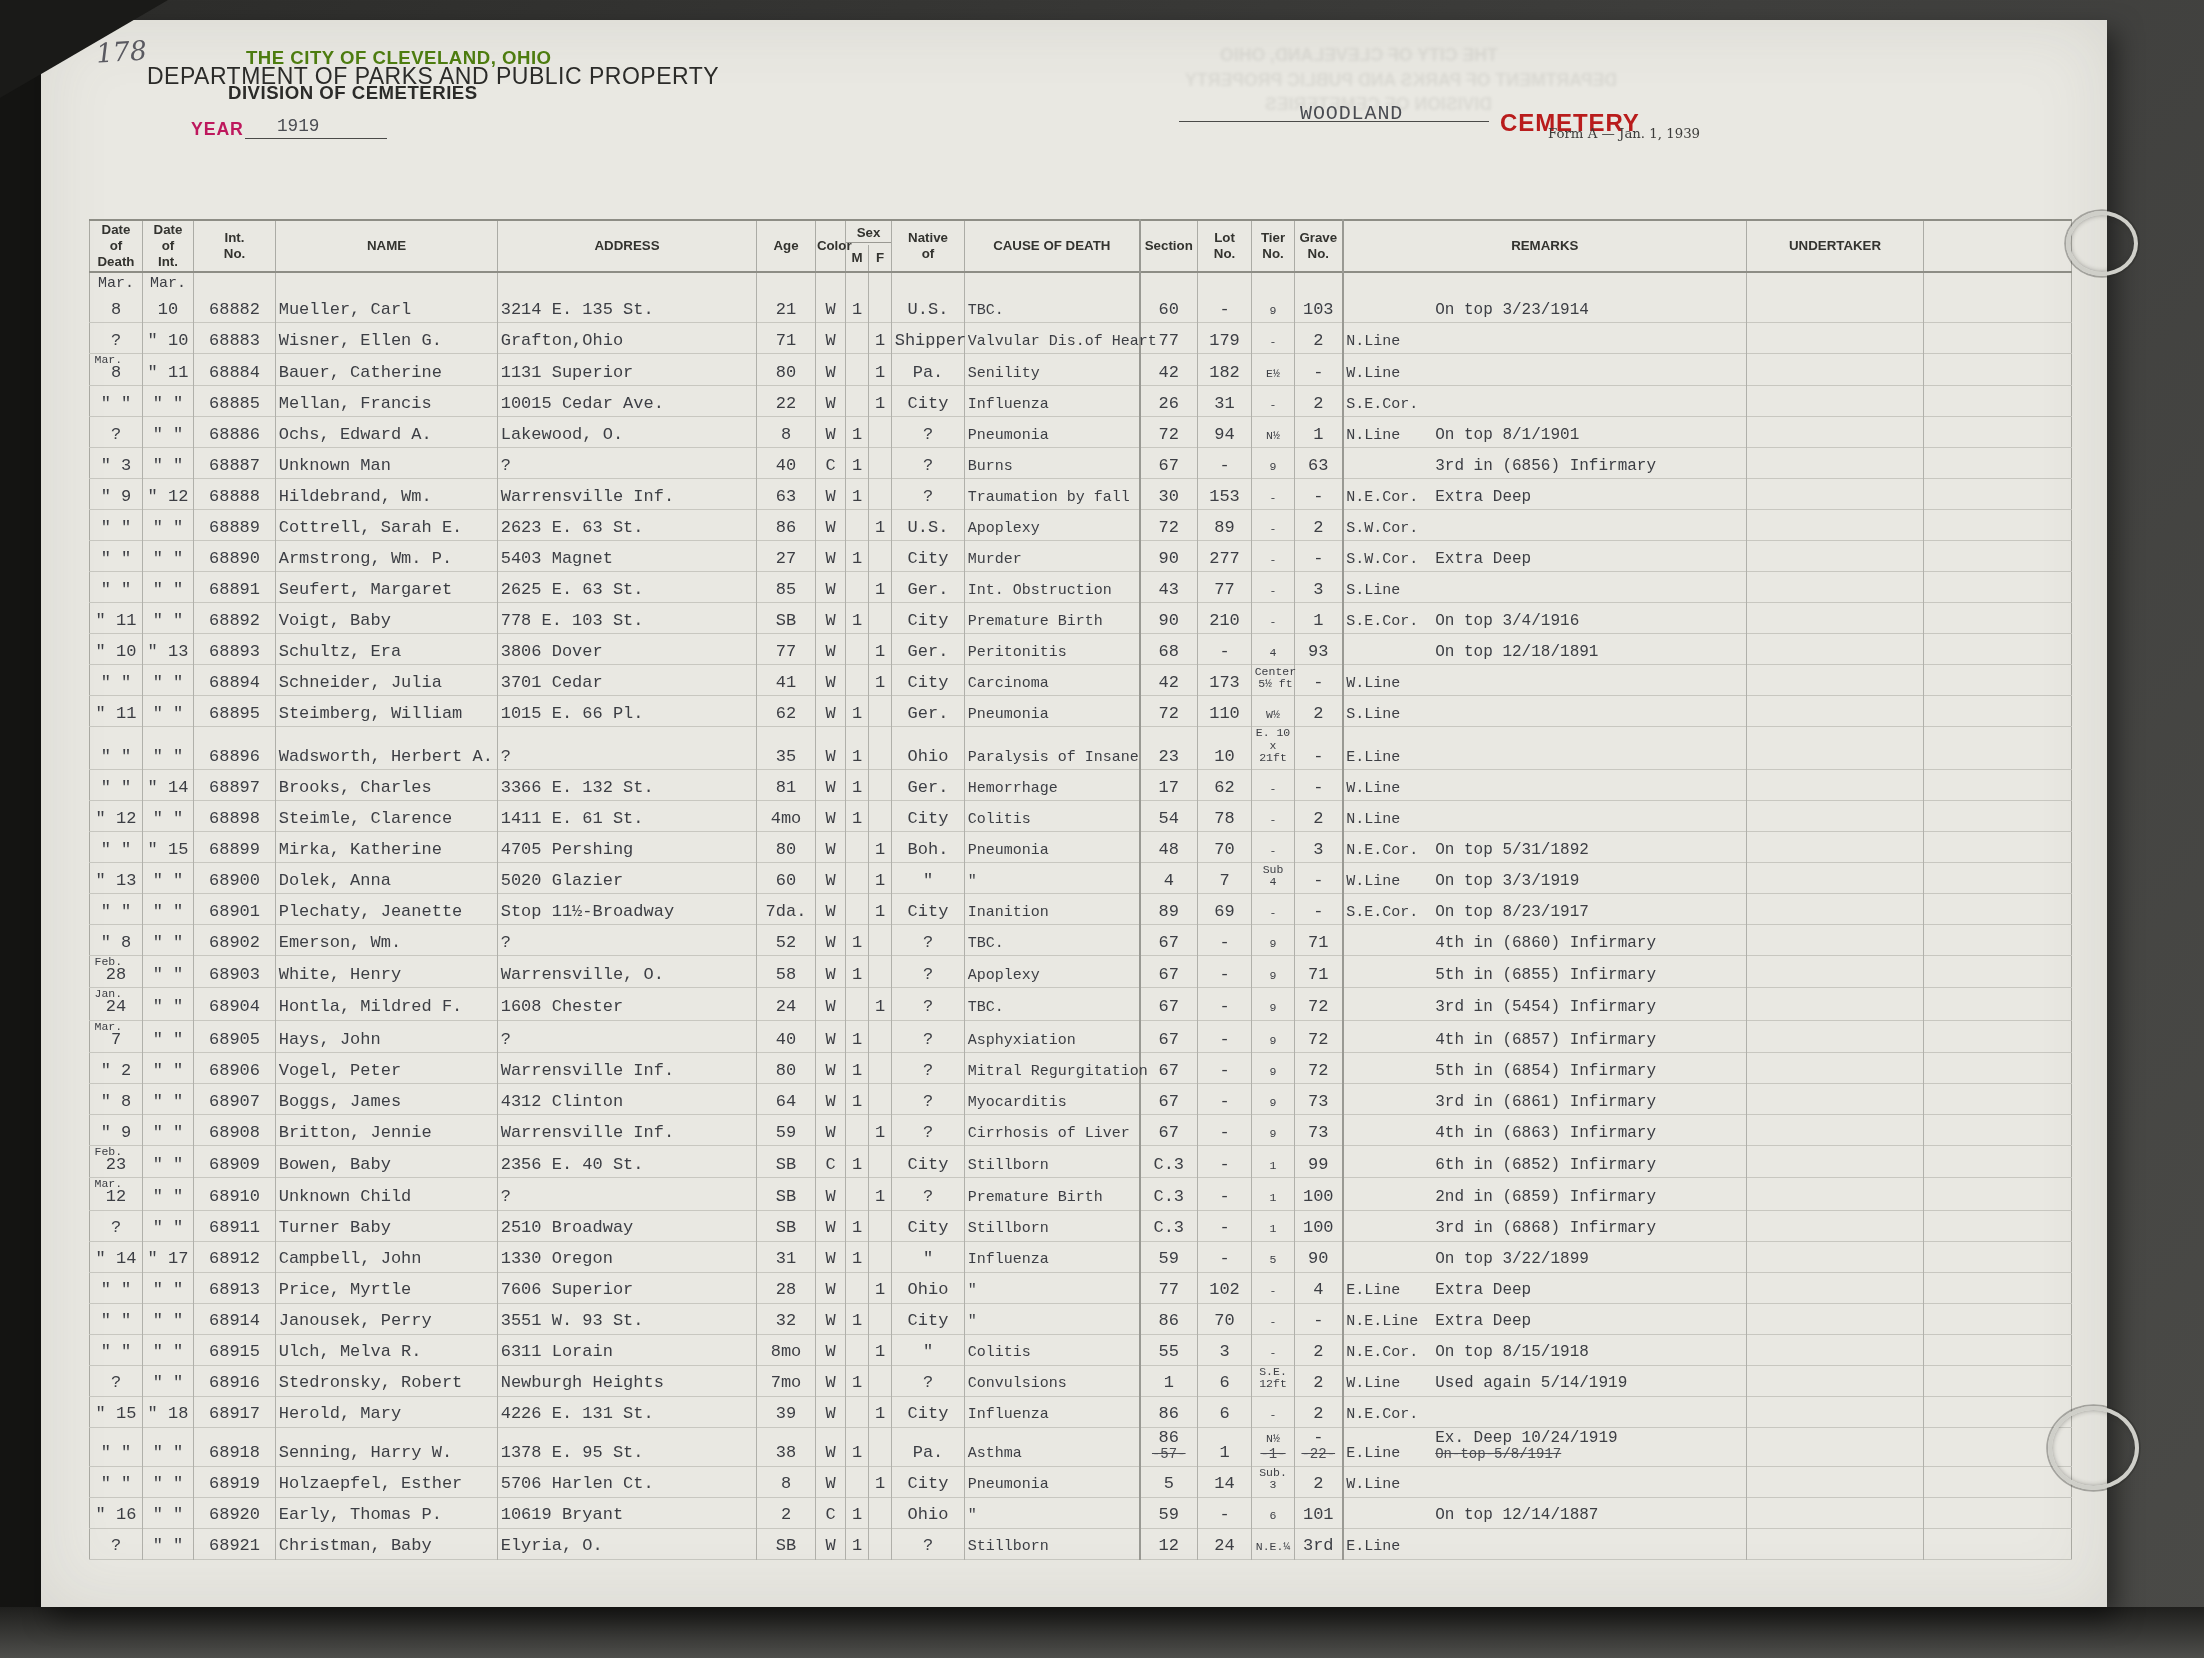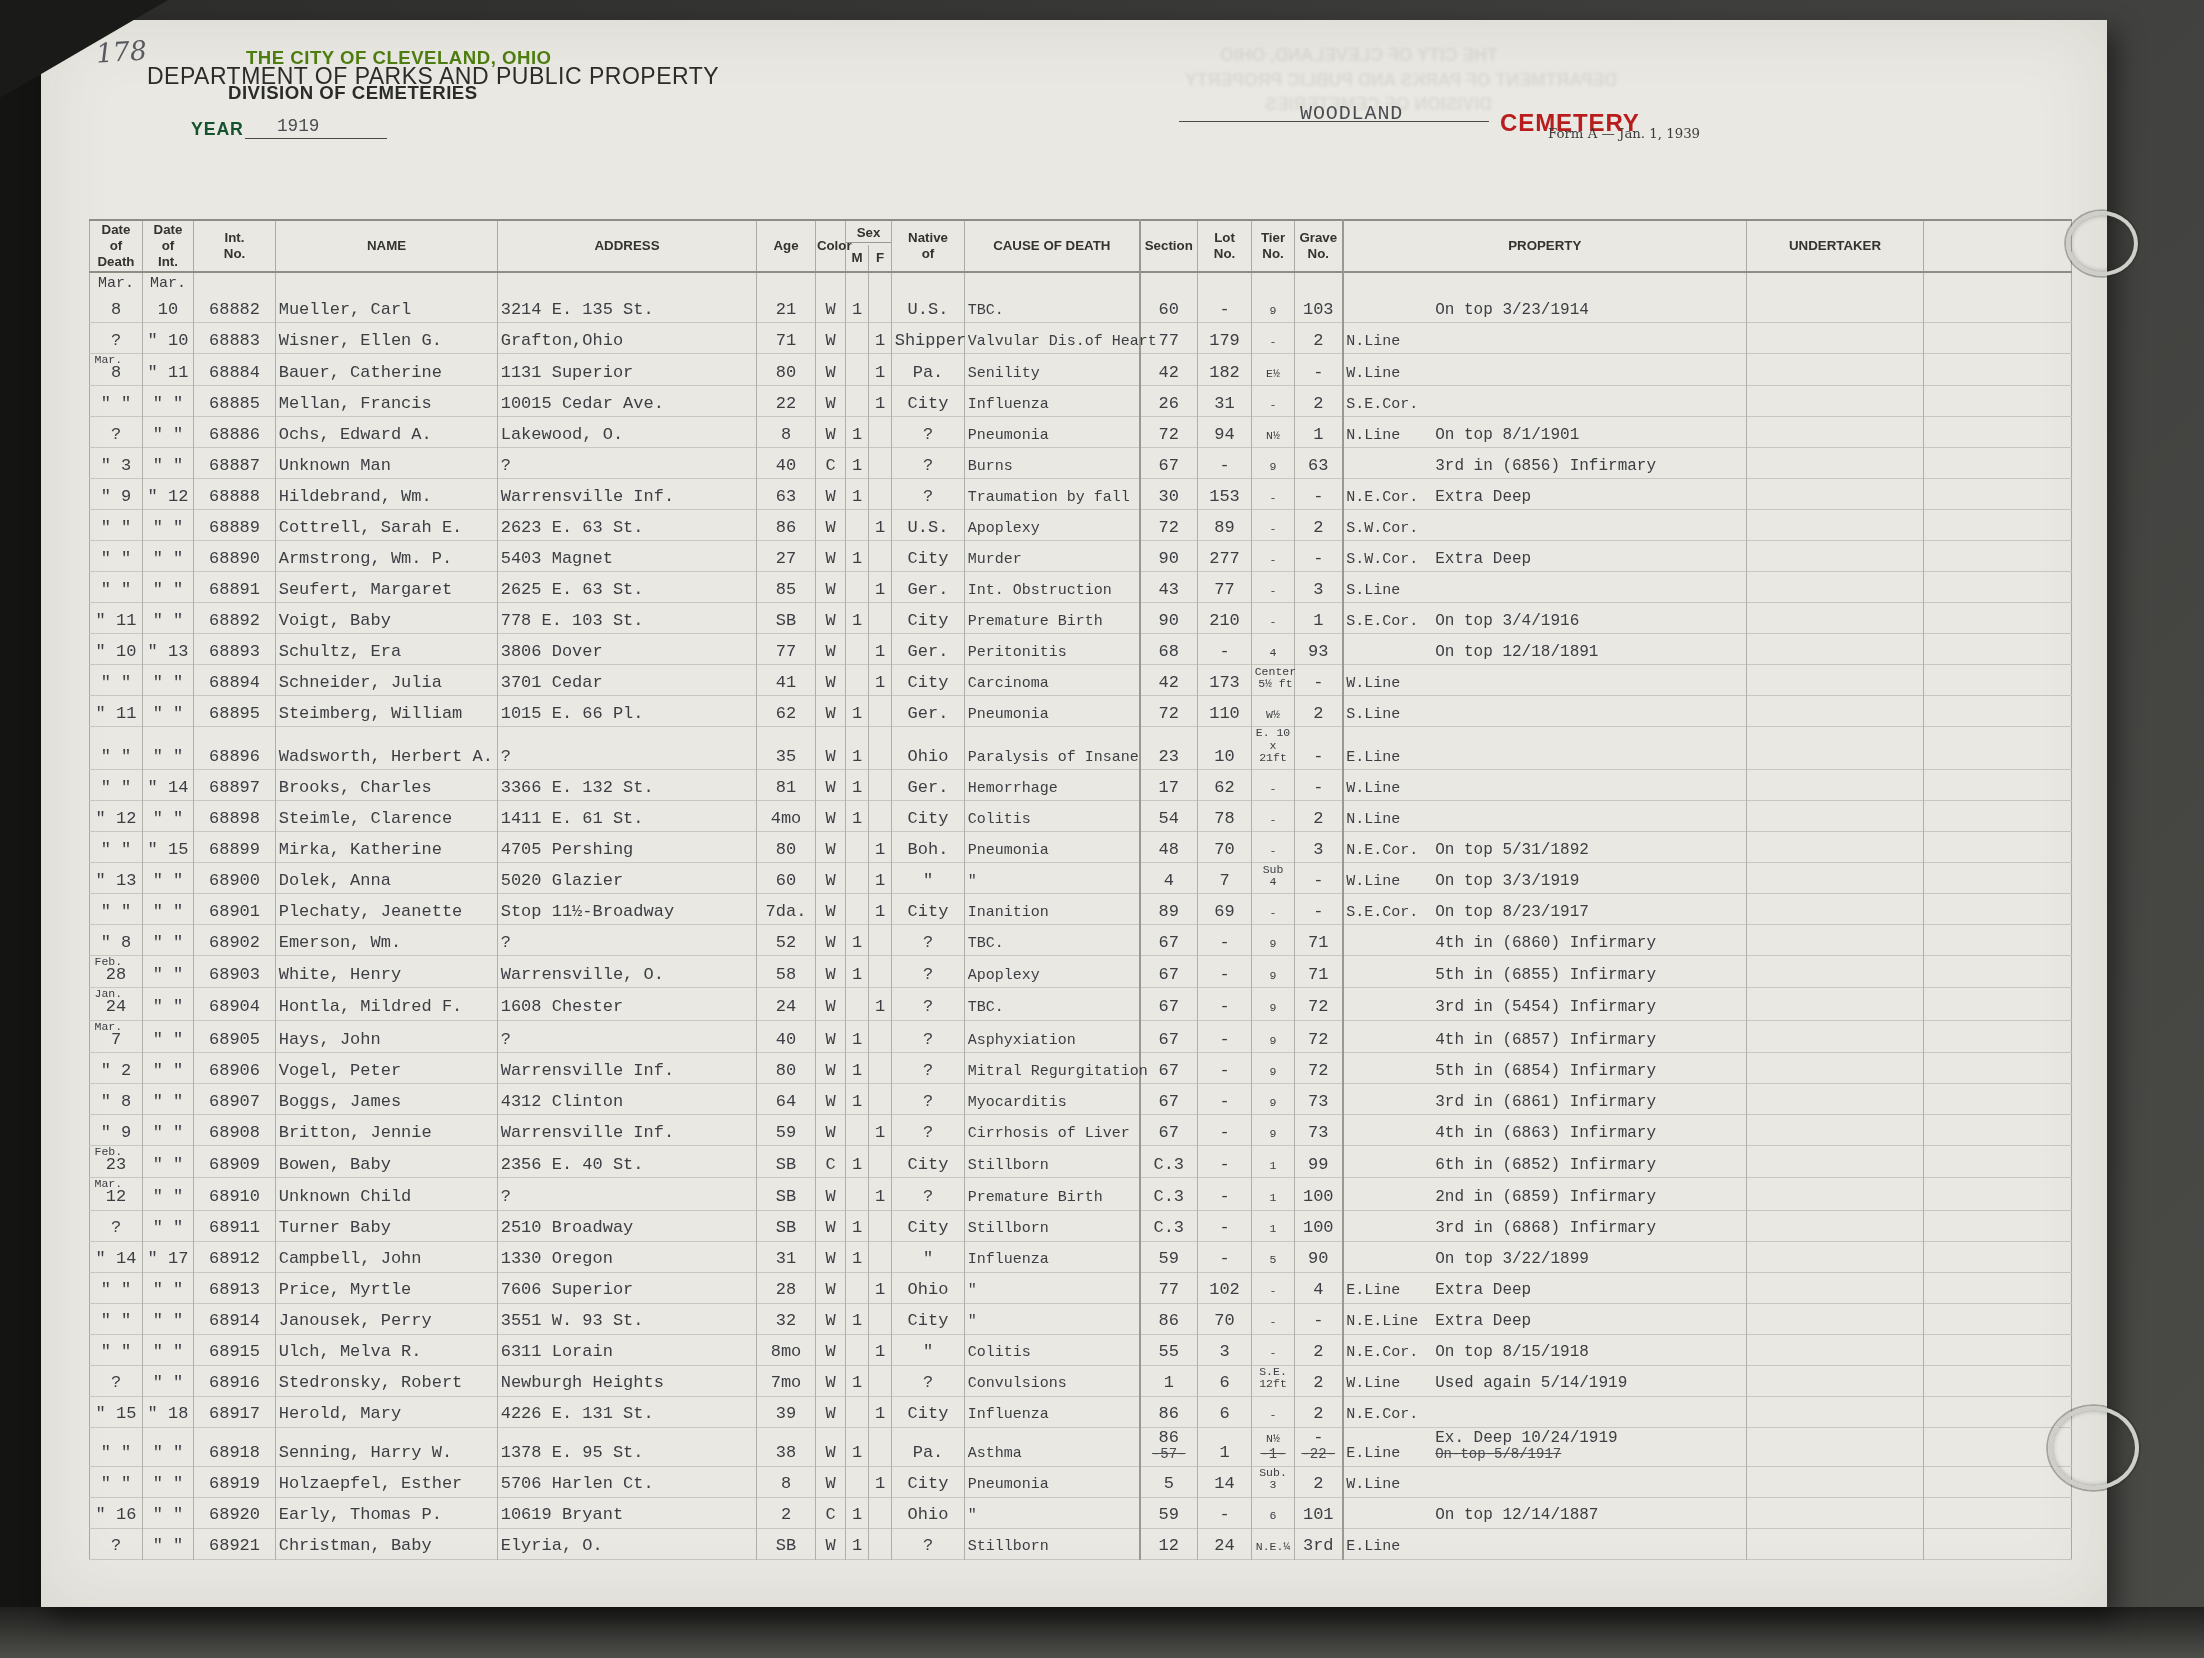--- a/index.html
+++ b/index.html
@@ -30,21 +30,21 @@
     font-style:italic;font-size:26.6px;color:#595960;transform:rotate(-4deg);}
   .org1{position:absolute;left:205px;top:27px;font-size:18.6px;font-weight:bold;
     letter-spacing:0.5px;color:#4d7c0f;}
   .org2{position:absolute;left:106px;top:43px;font-size:23px;font-weight:normal;
     letter-spacing:0.5px;color:#2b2b29;}
   .org3{position:absolute;left:187px;top:62px;font-size:18.6px;font-weight:bold;
     letter-spacing:0.5px;color:#2b2b29;}
   .title{position:absolute;left:442px;top:71px;width:399px;text-align:center;
     font-size:28px;font-weight:bold;letter-spacing:1.8px;color:#262624;}
   .year-label{position:absolute;left:150px;top:99px;font-size:17.7px;font-weight:bold;
-    letter-spacing:0.9px;color:#14532d;}
+    letter-spacing:0.9px;color:#be185d;}
   .year-line{position:absolute;left:204px;top:118px;width:142px;border-bottom:1.8px solid #4a4a48;}
   .year-value{position:absolute;left:236px;top:96px;font-family:"Liberation Mono",monospace;
     font-size:17.7px;color:#4a4c52;}
   .cem-line{position:absolute;left:1138px;top:101px;width:310px;border-bottom:1.8px solid #4a4a48;}
   .cem-name{position:absolute;left:1259px;top:82px;font-family:"Liberation Mono",monospace;
     font-size:20px;color:#4a4c52;letter-spacing:0.9px;}
   .cem-label{position:absolute;left:1459px;top:89px;font-size:24px;font-weight:bold;
     letter-spacing:0.9px;color:#b91c1c;}
   .form-note{position:absolute;left:1507px;top:106px;font-family:"DejaVu Serif",serif;
     font-size:13.3px;color:#3c3c3a;}
@@ -150,21 +150,21 @@
             <th rowspan="2">Native
 of</th>
             <th rowspan="2">CAUSE OF DEATH</th>
             <th rowspan="2" class="h-sec">Section</th>
             <th rowspan="2">Lot
 No.</th>
             <th rowspan="2">Tier
 No.</th>
             <th rowspan="2">Grave
 No.</th>
-            <th rowspan="2" class="h-rem">PROPERTY</th>
+            <th rowspan="2" class="h-rem">REMARKS</th>
             <th rowspan="2">UNDERTAKER</th>
             <th rowspan="2"></th>
           </tr>
           <tr>
             <th class="sex-sub">M</th>
             <th class="sex-sub">F</th>
           </tr>
         </thead>
         <tbody id="tbody">
             <tr class="lead-row">

